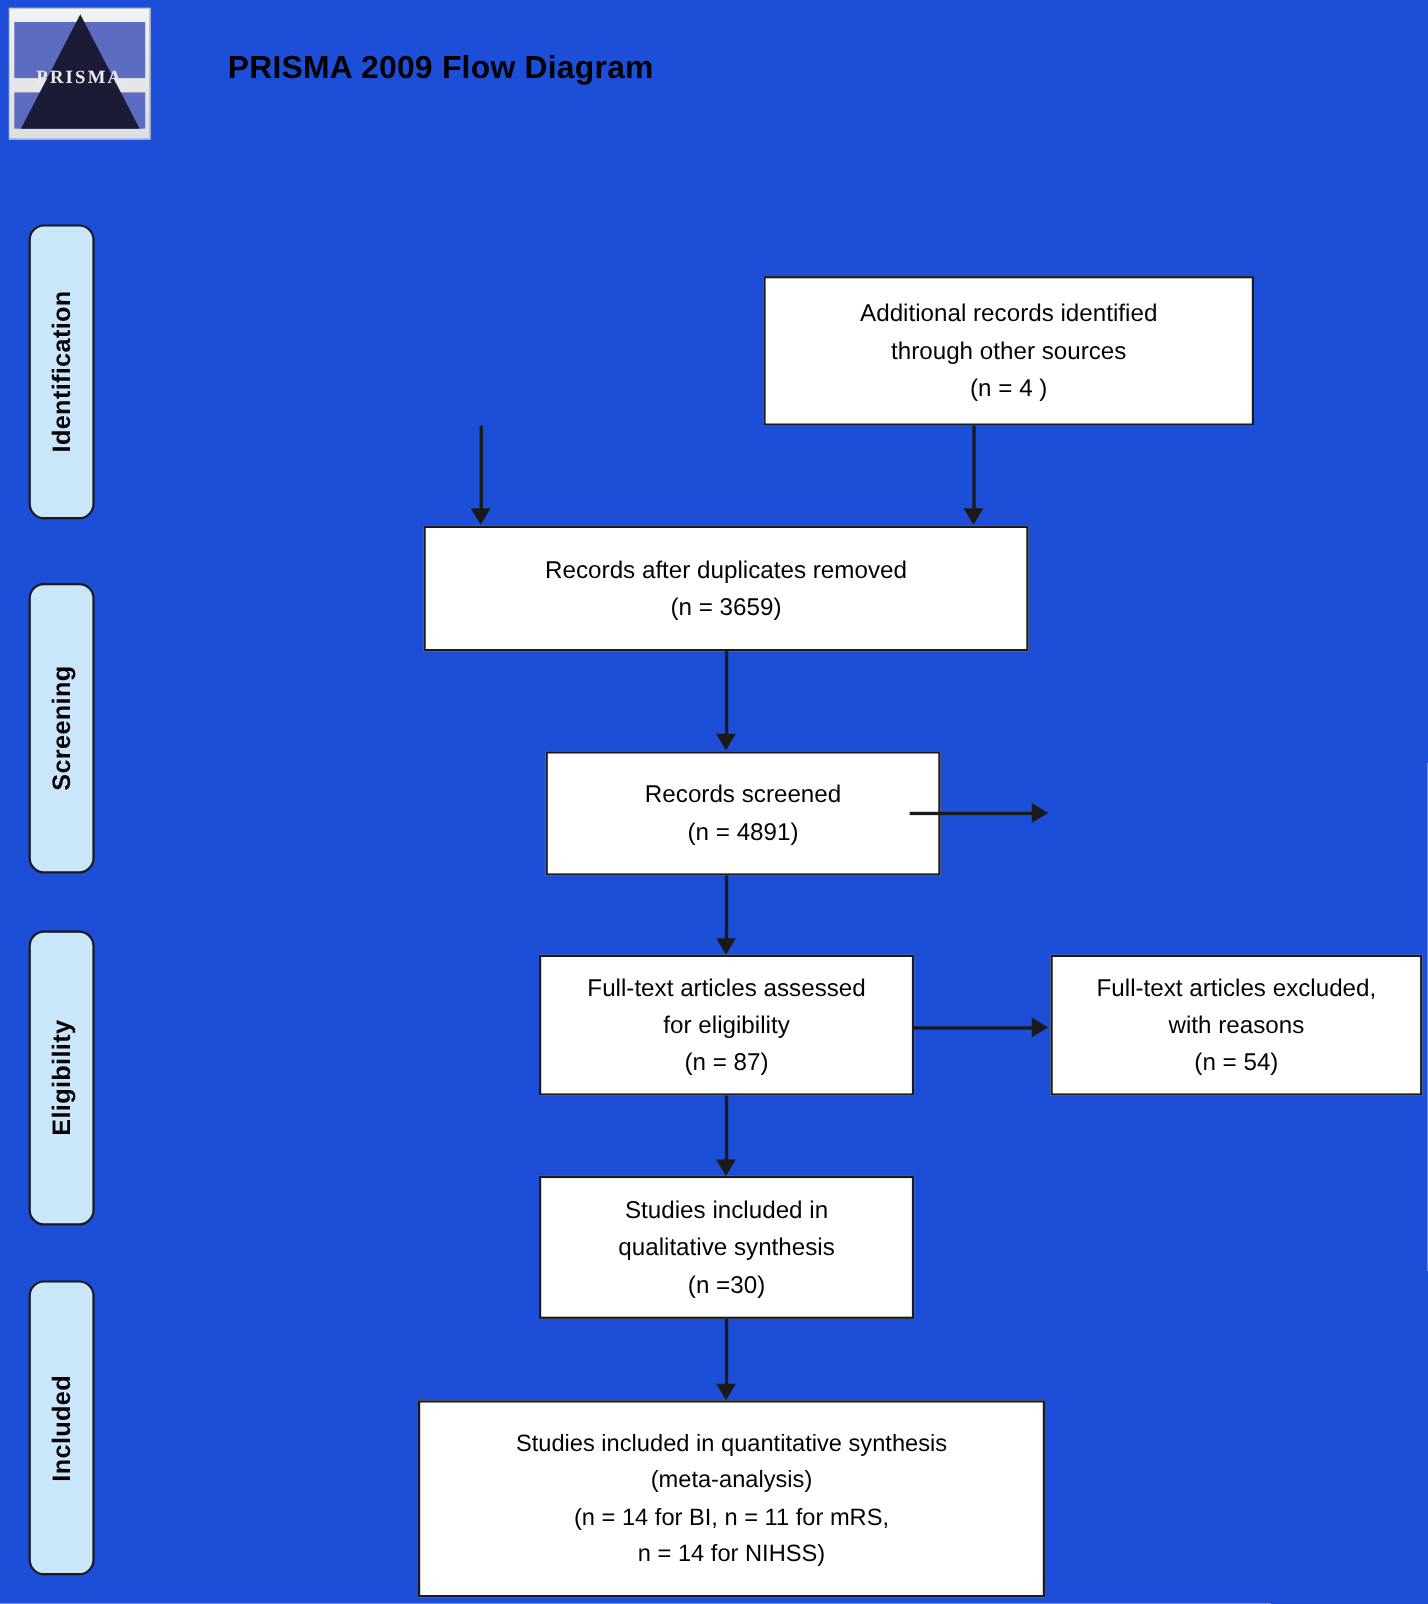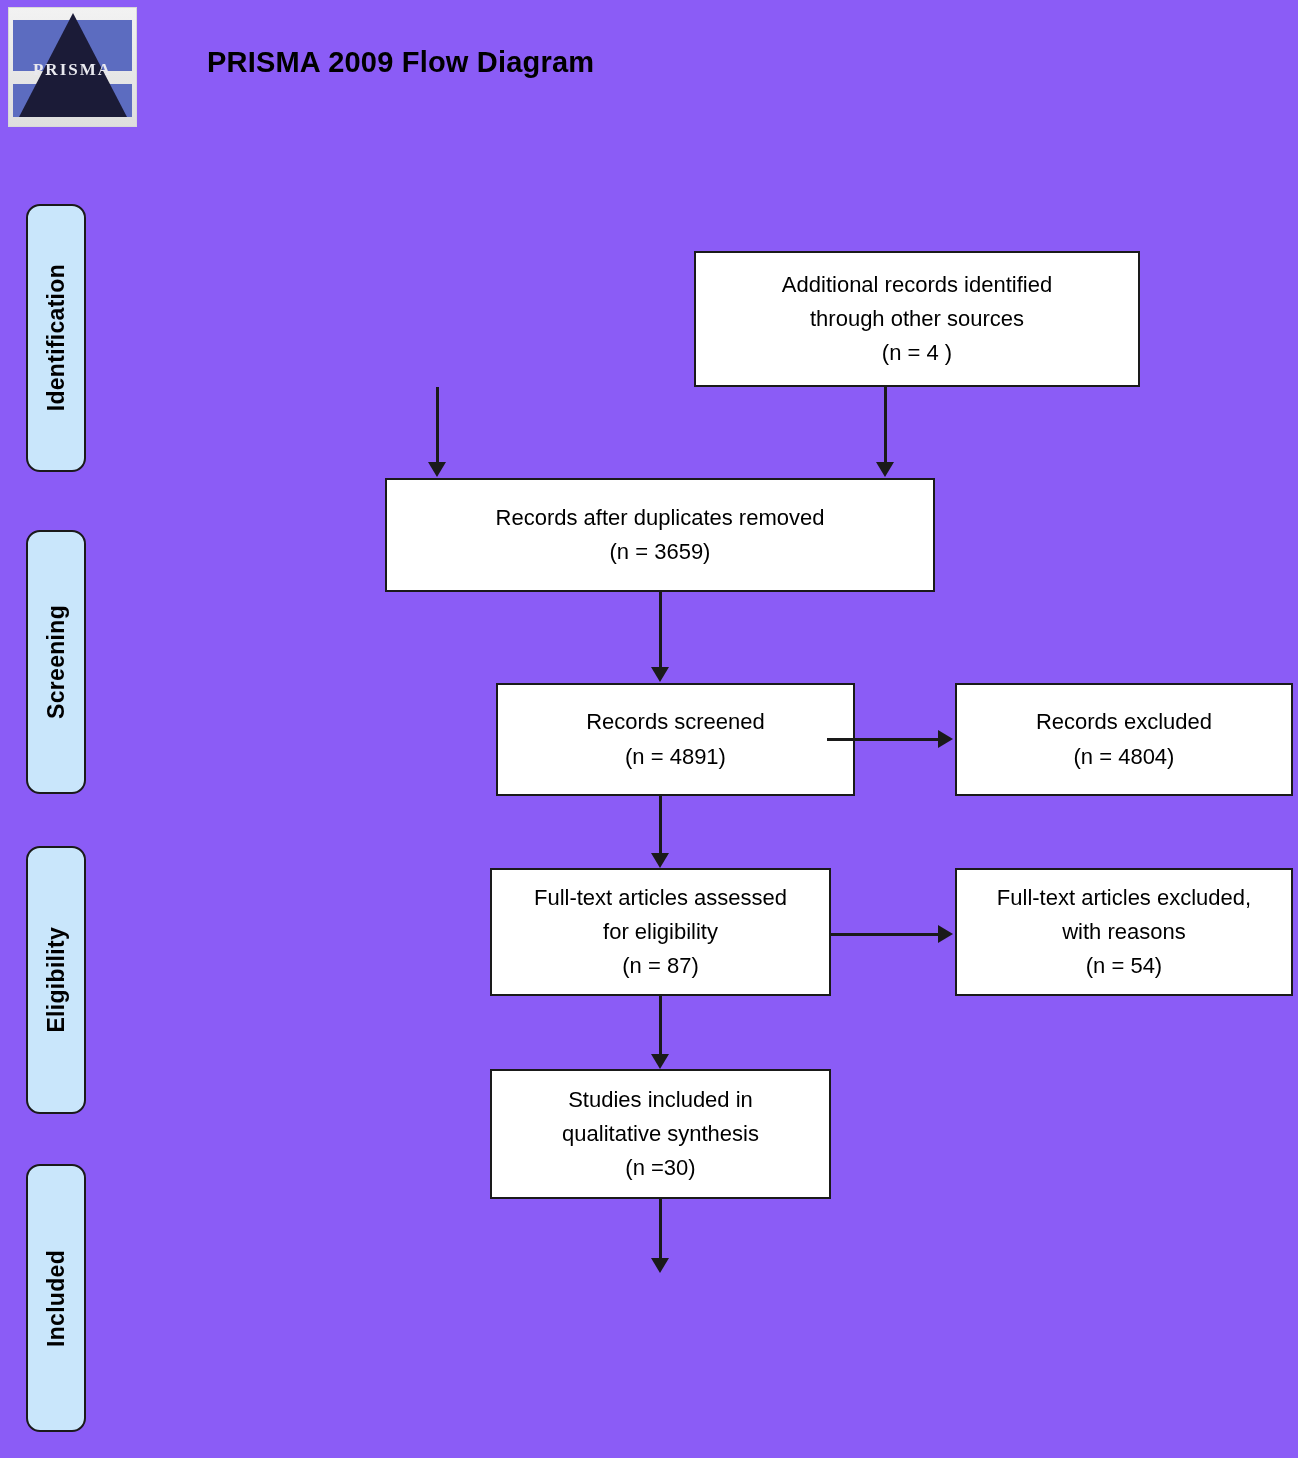--- a/index.html
+++ b/index.html
@@ -8,21 +8,21 @@
     background: #ffffff;
   }
   body {
     font-family: "Liberation Sans", sans-serif;
     color: #000000;
   }
   #page {
     position: relative;
     width: 1298px;
     height: 1458px;
-    background: #8b5cf6;
+    background: #1d4ed8;
     overflow: hidden;
   }
 
   
   #prisma-logo {
     position: absolute;
     left: 8px;
     top: 7px;
     width: 127px;
     height: 118px;
@@ -189,24 +189,20 @@
   <div class="arrow-down" style="left:651px; top:667px;"></div>
 
   <div class="flow-box" style="left:496px; top:683px; width:359px; height:113px;">
     <span class="box-text">Records screened
 (n = 4891)</span>
   </div>
 
   <div class="hline" style="left:827px; top:738px; width:112px;"></div>
   <div class="arrow-right" style="left:938px; top:730px;"></div>
 
-  <div class="flow-box" style="left:955px; top:683px; width:338px; height:113px;">
-    <span class="box-text">Records excluded
-(n = 4804)</span>
-  </div>
 
   <div class="vline" style="left:659px; top:796px; height:58px;"></div>
   <div class="arrow-down" style="left:651px; top:853px;"></div>
 
   <div class="flow-box" style="left:490px; top:868px; width:341px; height:128px;">
     <span class="box-text">Full-text articles assessed
 for eligibility
 (n = 87)</span>
   </div>
 
@@ -224,14 +220,20 @@
 
   <div class="flow-box" style="left:490px; top:1069px; width:341px; height:130px;">
     <span class="box-text">Studies included in
 qualitative synthesis
 (n =30)</span>
   </div>
 
   <div class="vline" style="left:659px; top:1199px; height:60px;"></div>
   <div class="arrow-down" style="left:651px; top:1258px;"></div>
 
+  <div class="flow-box small-text" style="left:380px; top:1273px; width:570px; height:179px;">
+    <span class="box-text">Studies included in quantitative synthesis
+(meta-analysis)
+(n = 14 for BI, n = 11 for mRS,
+n = 14 for NIHSS)</span>
+  </div>
 
 </div>
 
 </body></html>

